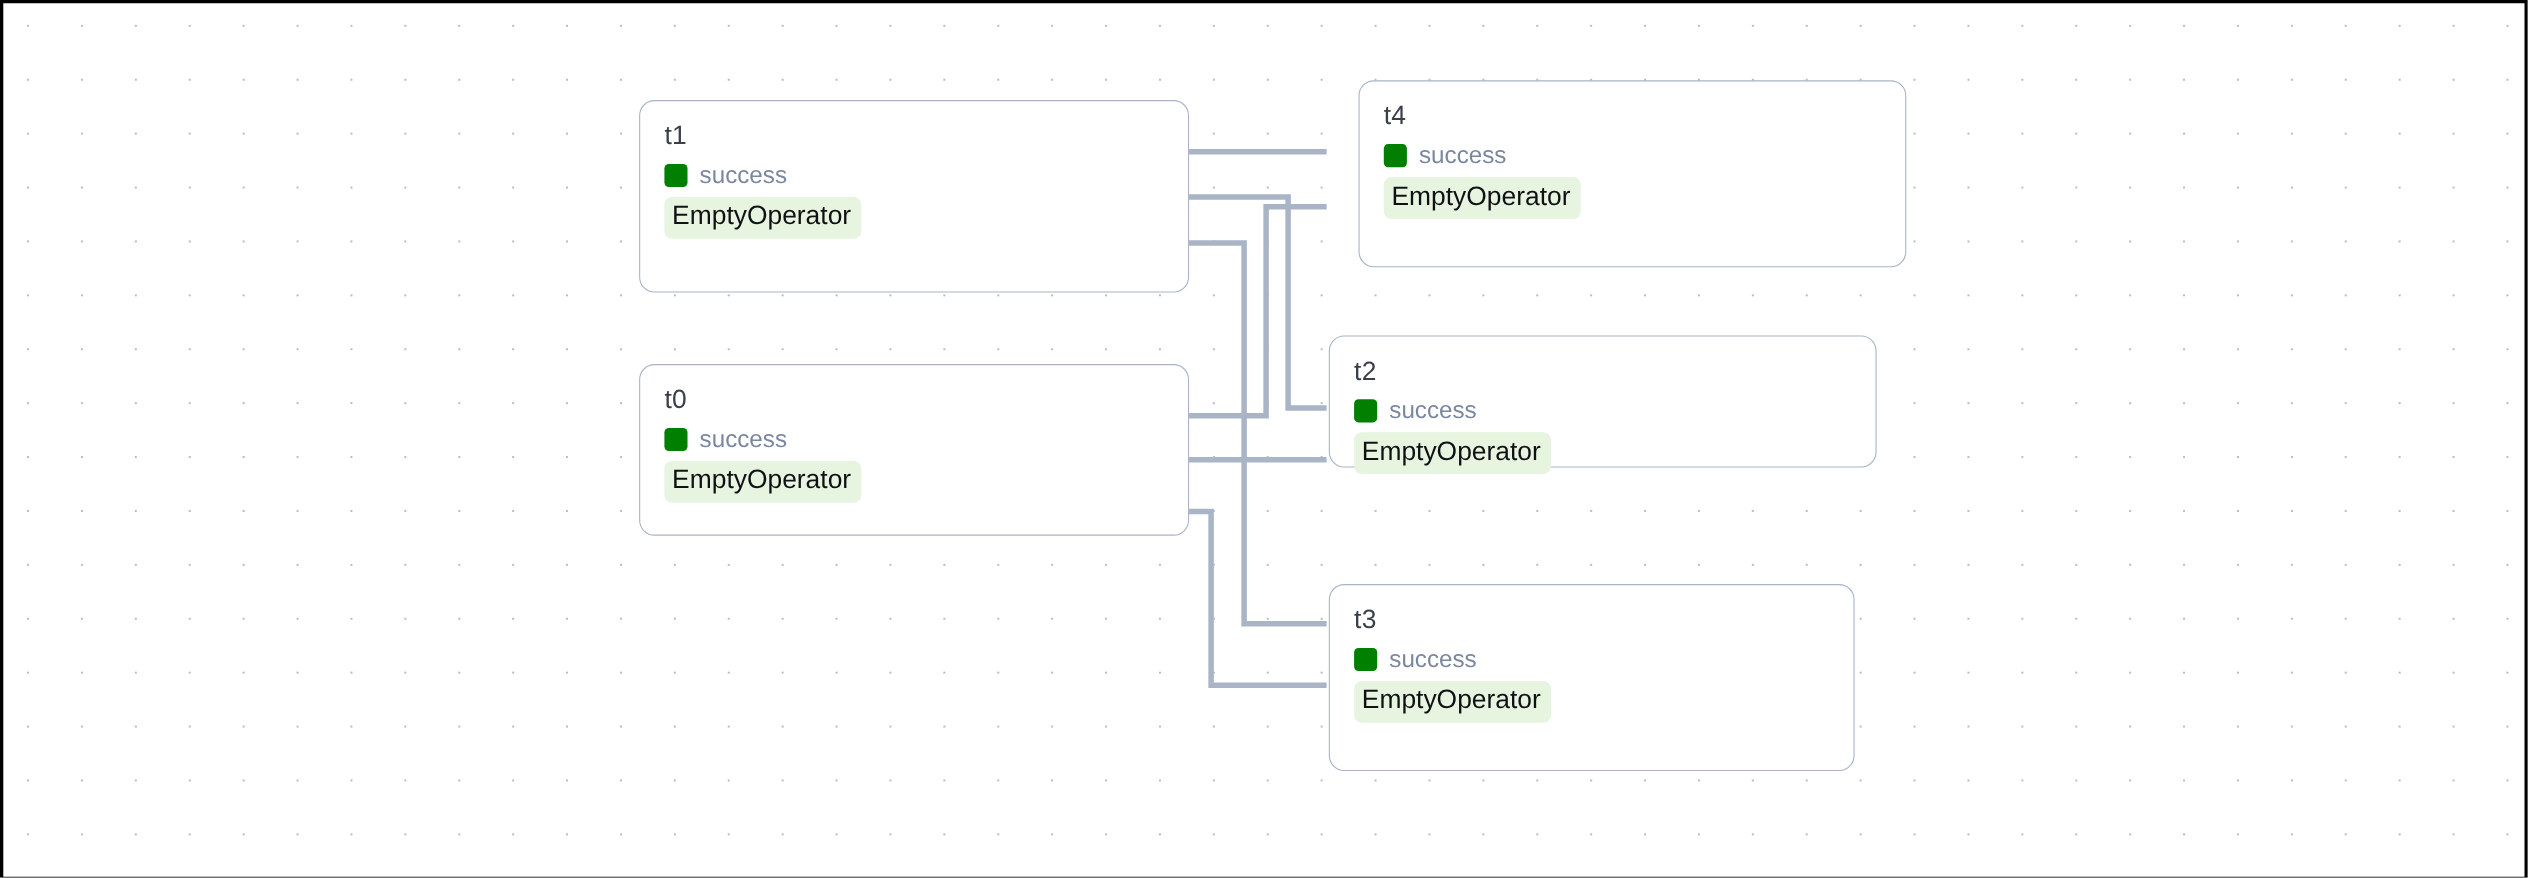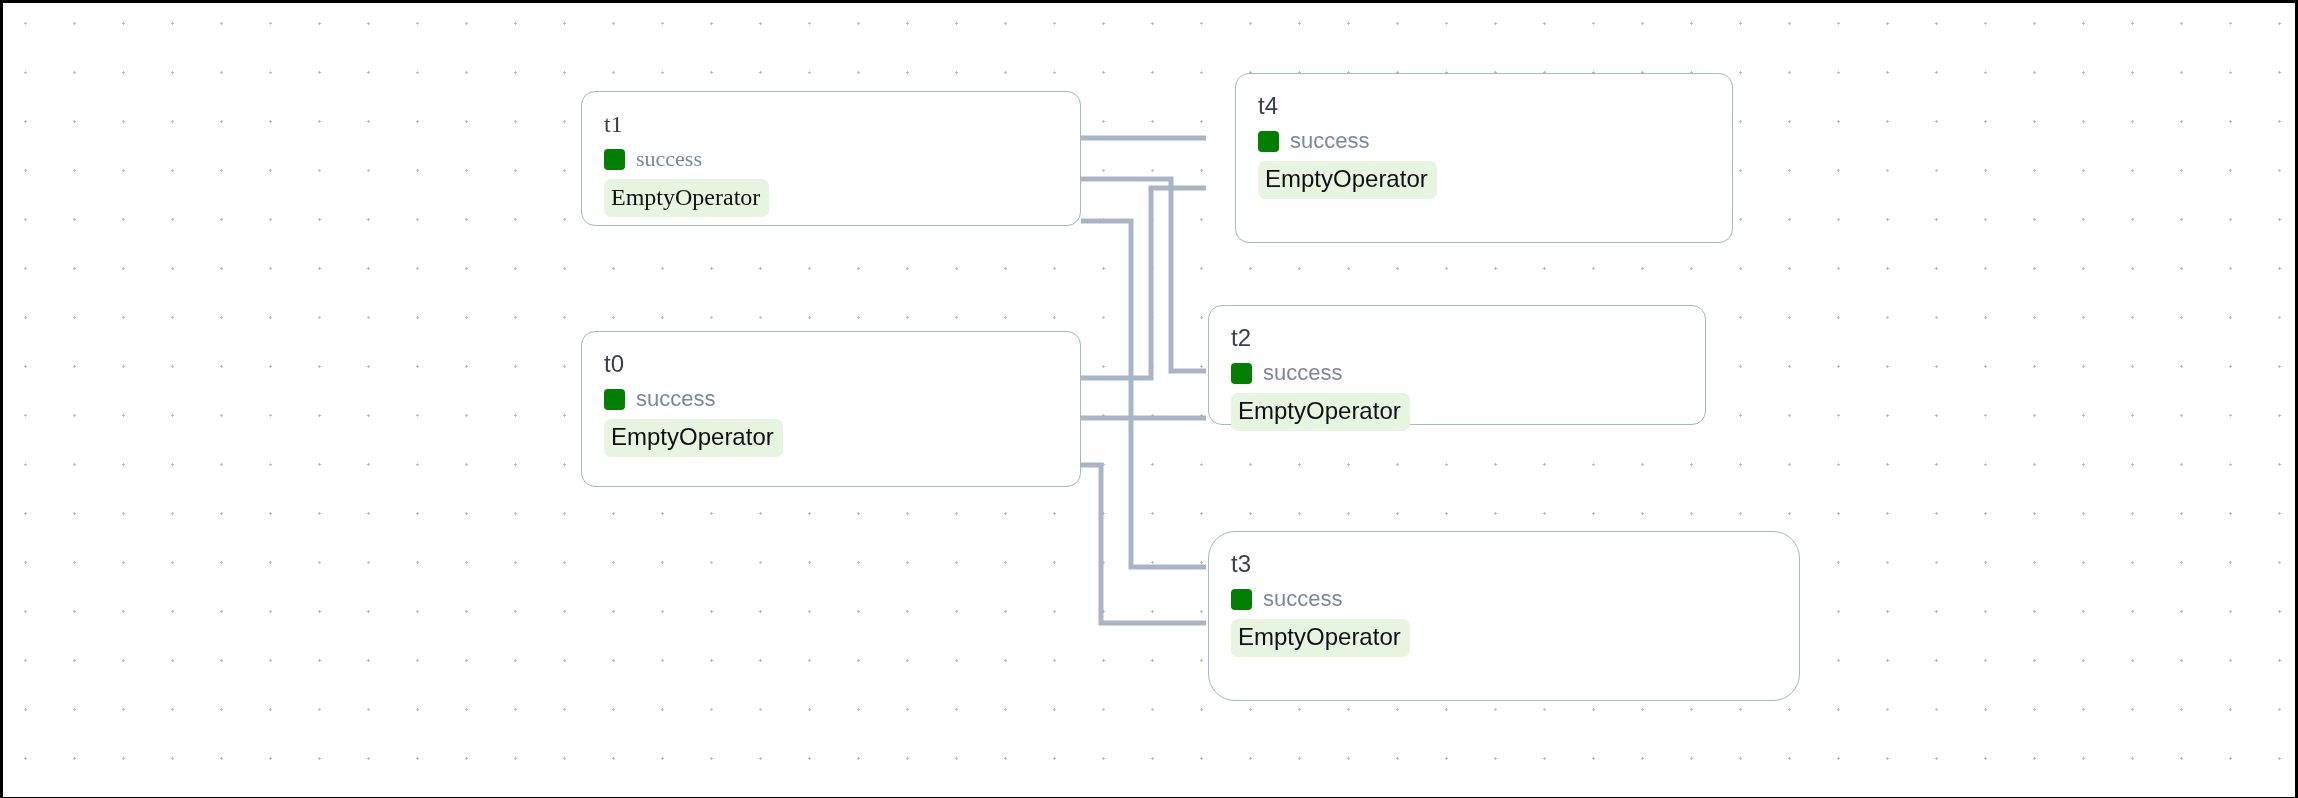--- a/index.html
+++ b/index.html
@@ -97,21 +97,21 @@
         <path d="M 1078 135 L 1203 135" stroke="#a9b4c6" stroke-width="5"></path>
         <path d="M 1078 176 L 1168 176 L 1168 368 L 1203 368" stroke="#a9b4c6" stroke-width="5"></path>
         <path d="M 1078 218 L 1128 218 L 1128 564 L 1203 564" stroke="#a9b4c6" stroke-width="5"></path>
         <path d="M 1078 375 L 1148 375 L 1148 185 L 1203 185" stroke="#a9b4c6" stroke-width="5"></path>
         <path d="M 1078 415 L 1203 415" stroke="#a9b4c6" stroke-width="5"></path>
         <path d="M 1078 462 L 1098 462 L 1098 620 L 1203 620" stroke="#a9b4c6" stroke-width="5"></path>
       </g>
   </svg>
 
   <div id="node-layer">
-      <div class="task-node" style="left: 578px; top: 88px; width: 500px; height: 135px; border-color: rgb(169, 180, 198); background: rgb(255, 255, 255); font-family: Liberation Serif, serif;">
+      <div class="task-node" style="left: 578px; top: 88px; width: 500px; height: 175px; border-color: rgb(169, 180, 198); background: rgb(255, 255, 255);">
         <div class="node-title" style="color: rgb(59, 63, 71);">t1</div>
         <div class="node-status-row">
           <span class="status-swatch" style="background: rgb(1, 127, 1);"></span>
           <span class="status-label" style="color: rgb(123, 134, 160);">success</span>
         </div>
         <div class="operator-chip" style="background: rgb(230, 244, 224); color: rgb(16, 17, 20);">EmptyOperator</div>
       </div>
       <div class="task-node" style="left: 578px; top: 328px; width: 500px; height: 156px; border-color: rgb(169, 180, 198); background: rgb(255, 255, 255);">
         <div class="node-title" style="color: rgb(59, 63, 71);">t0</div>
         <div class="node-status-row">
@@ -129,21 +129,21 @@
         <div class="operator-chip" style="background: rgb(230, 244, 224); color: rgb(16, 17, 20);">EmptyOperator</div>
       </div>
       <div class="task-node" style="left: 1205px; top: 302px; width: 498px; height: 120px; border-color: rgb(169, 180, 198); background: rgb(255, 255, 255);">
         <div class="node-title" style="color: rgb(59, 63, 71);">t2</div>
         <div class="node-status-row">
           <span class="status-swatch" style="background: rgb(1, 127, 1);"></span>
           <span class="status-label" style="color: rgb(123, 134, 160);">success</span>
         </div>
         <div class="operator-chip" style="background: rgb(230, 244, 224); color: rgb(16, 17, 20);">EmptyOperator</div>
       </div>
-      <div class="task-node" style="left: 1205px; top: 528px; width: 592px; height: 170px; border-color: rgb(169, 180, 198); background: rgb(255, 255, 255); border-radius: 27px;">
+      <div class="task-node" style="left: 1205px; top: 528px; width: 478px; height: 170px; border-color: rgb(169, 180, 198); background: rgb(255, 255, 255);">
         <div class="node-title" style="color: rgb(59, 63, 71);">t3</div>
         <div class="node-status-row">
           <span class="status-swatch" style="background: rgb(1, 127, 1);"></span>
           <span class="status-label" style="color: rgb(123, 134, 160);">success</span>
         </div>
         <div class="operator-chip" style="background: rgb(230, 244, 224); color: rgb(16, 17, 20);">EmptyOperator</div>
       </div>
     </div>
 
 </div>

